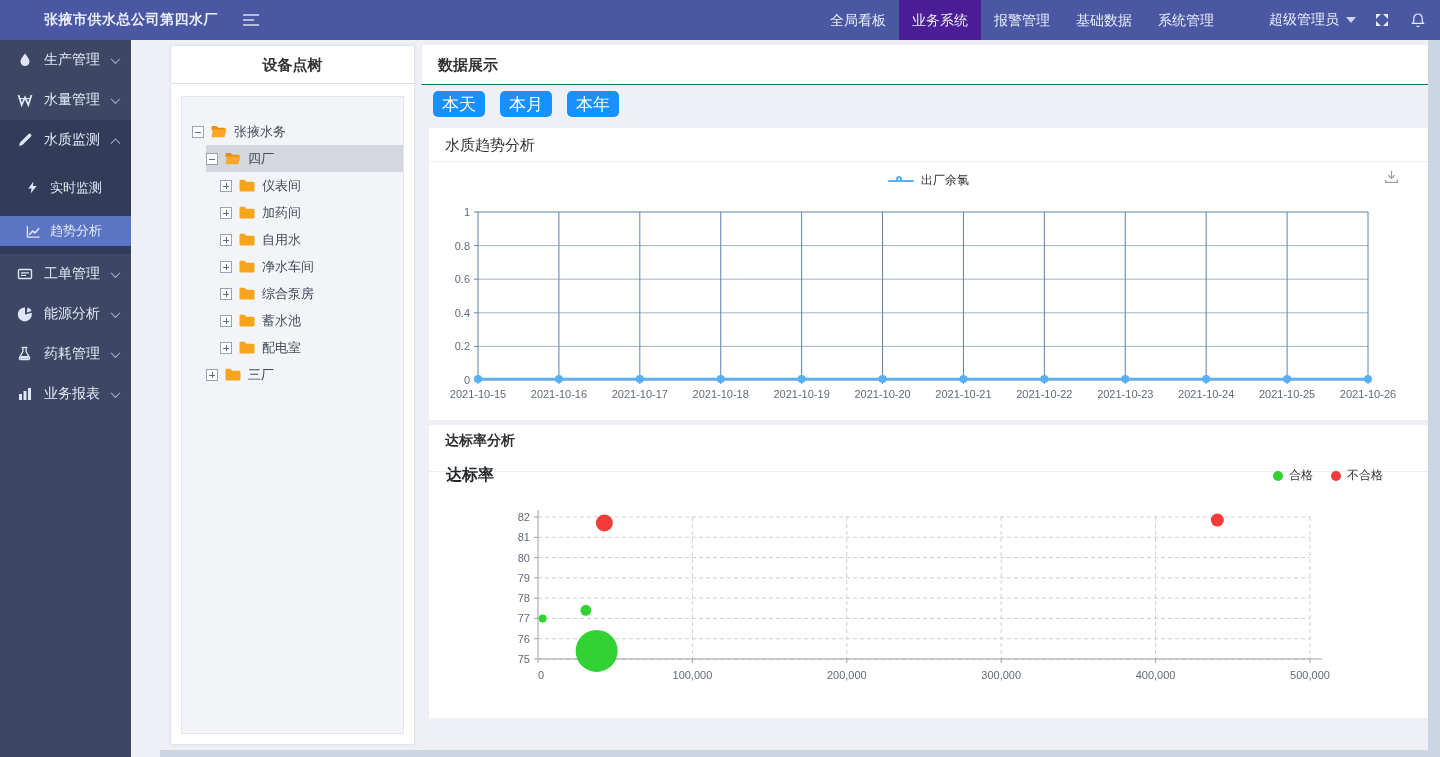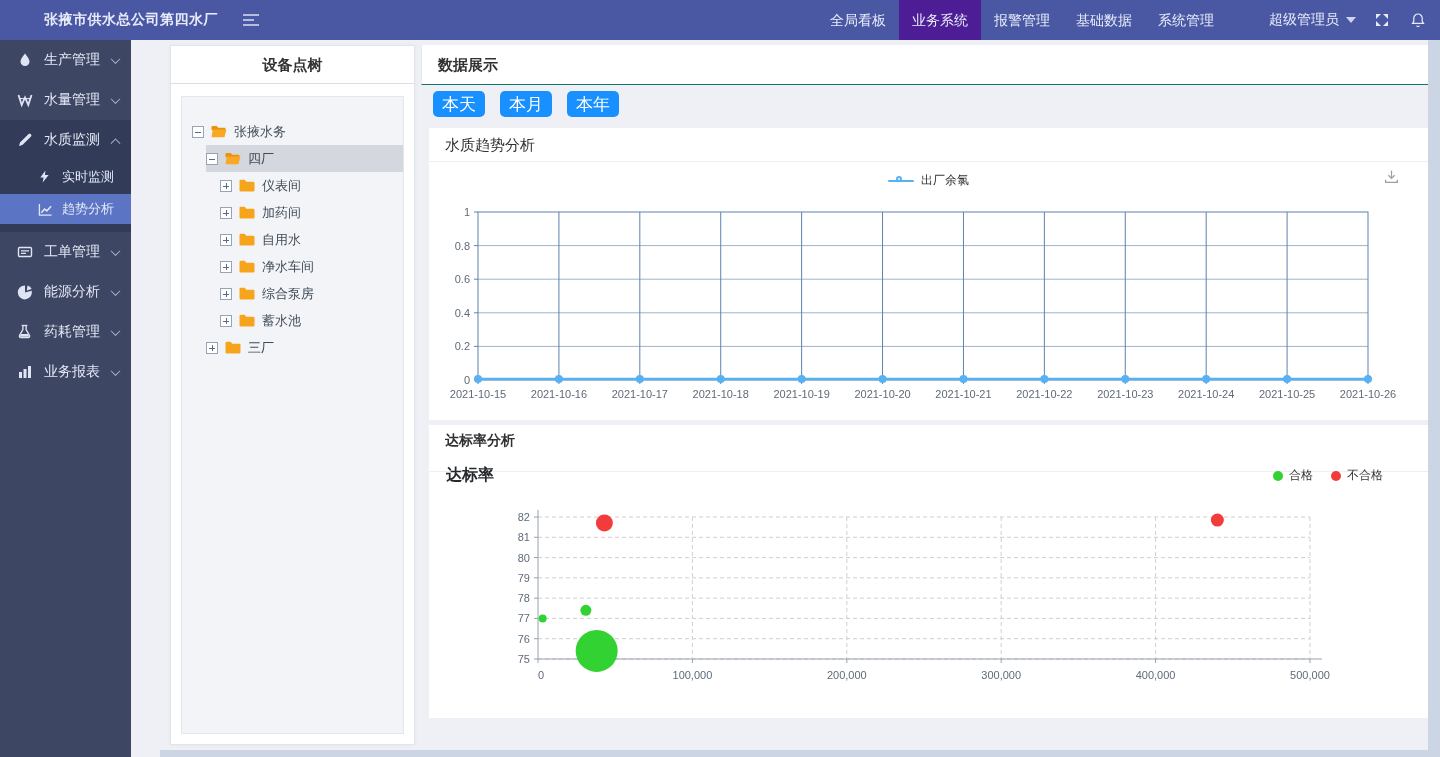--- a/index.html
+++ b/index.html
@@ -19,21 +19,21 @@
   .icon-btn{width:16px;height:16px;margin-left:20px;display:inline-flex;cursor:pointer}
 
   
   .sidebar{position:absolute;top:40px;left:0;width:131px;height:717px;background:#3d4663;color:#e4e9f6}
   .side-item{height:40px;display:flex;align-items:center;padding:0 12px 0 17px;font-size:14px;cursor:pointer}
   .s-icon{width:17px;height:16px;margin-right:10px;display:inline-flex;flex:none}
   .s-label{flex:1;white-space:nowrap}
   .chev{width:7px;height:7px;border-right:1.5px solid #a9b2cf;border-bottom:1.5px solid #a9b2cf;transform:rotate(45deg) translate(-1px,-1px);flex:none}
   .chev.up{transform:rotate(-135deg) translate(-2px,-2px)}
   .side-group{background:#323b58;padding-bottom:8px}
-  .side-sub{height:30px;display:flex;align-items:center;padding-left:38px;font-size:13px;cursor:pointer;margin-top:2px}
+  .side-sub{height:30px;display:flex;align-items:center;padding-left:26px;font-size:13px;cursor:pointer;margin-top:13px}
   .side-sub .s-icon{width:15px;height:14px;margin-right:9px}
   .side-sub.active{background:#5b74c4}
 
   
   .tree-panel{position:absolute;left:170px;top:45px;width:245px;height:700px;background:#fff;border:1px solid #e0e4eb;box-shadow:0 0 4px rgba(120,130,150,.08)}
   .tree-header{height:38px;line-height:38px;text-align:center;font-weight:bold;font-size:15px;color:#333;border-bottom:1px solid #d9dfe8}
   .tree-box{position:absolute;left:10px;top:50px;right:10px;bottom:10px;background:#f2f4f8;border:1px solid #e3e6ec;padding-top:21px;overflow:hidden}
   .tree-row{height:27px;display:flex;align-items:center;font-size:13px;color:#414b57;cursor:pointer}
   .row-body{display:flex;align-items:center;height:100%;flex:1;min-width:0}
   .tree-row.selected .row-body{background:#d4d7dd}
@@ -287,20 +287,31 @@
         </div>
         <div class="tree-row" style="padding-left: 38px;">
           <div class="row-body">
             <span class="expander plus"></span>
             <span class="folder">
               <svg viewBox="0 0 16 13" width="16" height="13">
                 <path d="M0.5 2 a1.2 1.2 0 0 1 1.2 -1.2 h4 l1.6 1.9 h7 a1.2 1.2 0 0 1 1.2 1.2 v7.4 a1.2 1.2 0 0 1 -1.2 1.2 H1.7 a1.2 1.2 0 0 1 -1.2 -1.2 Z" fill="#f7a41d"></path>
               </svg>
             </span>
             <span>蓄水池</span>
+          </div>
+        </div>
+        <div class="tree-row" style="padding-left: 38px;">
+          <div class="row-body">
+            <span class="expander plus"></span>
+            <span class="folder">
+              <svg viewBox="0 0 16 13" width="16" height="13">
+                <path d="M0.5 2 a1.2 1.2 0 0 1 1.2 -1.2 h4 l1.6 1.9 h7 a1.2 1.2 0 0 1 1.2 1.2 v7.4 a1.2 1.2 0 0 1 -1.2 1.2 H1.7 a1.2 1.2 0 0 1 -1.2 -1.2 Z" fill="#f7a41d"></path>
+              </svg>
+            </span>
+            <span>配电室</span>
           </div>
         </div>
         <div class="tree-row" style="padding-left: 24px;">
           <div class="row-body">
             <span class="expander plus"></span>
             <span class="folder">
               <svg viewBox="0 0 16 13" width="16" height="13">
                 <path d="M0.5 2 a1.2 1.2 0 0 1 1.2 -1.2 h4 l1.6 1.9 h7 a1.2 1.2 0 0 1 1.2 1.2 v7.4 a1.2 1.2 0 0 1 -1.2 1.2 H1.7 a1.2 1.2 0 0 1 -1.2 -1.2 Z" fill="#f7a41d"></path>
               </svg>
             </span>

